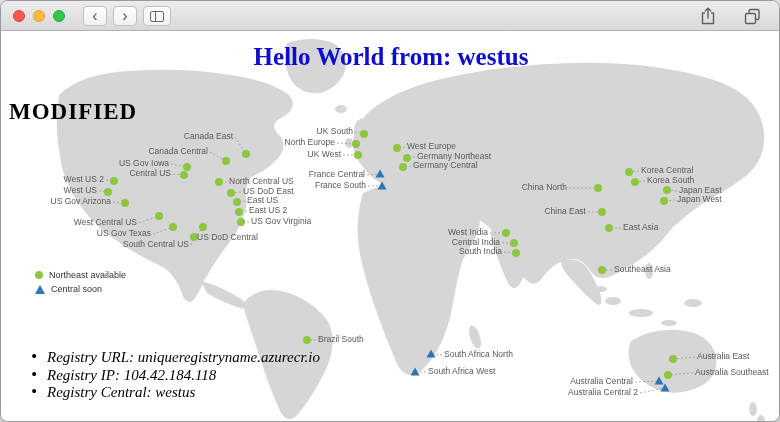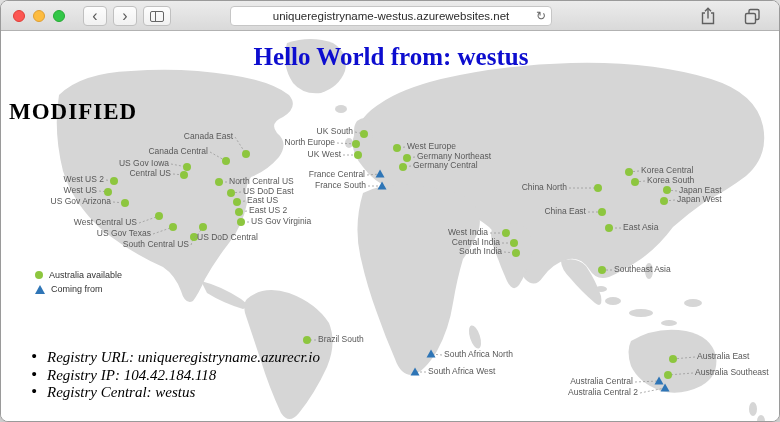--- a/index.html
+++ b/index.html
@@ -81,24 +81,20 @@
       <span class="light red"></span>
       <span class="light yellow"></span>
       <span class="light green"></span>
     </div>
     <div class="navbtns">
       <div class="navbtn">‹</div>
       <div class="navbtn">›</div>
     </div>
     <div class="sidebar-btn">
       <span class="sidebar-glyph"></span>
-    </div>
-    <div class="urlbar">
-      <span>uniqueregistryname-westus.azurewebsites.net</span>
-      <span class="refresh">↻</span>
     </div>
     <div class="right-icons">
       <div class="chrome-icon">
         <svg width="18" height="20" viewBox="0 0 18 20">
           <path d="M6 7 H3.5 V17.5 H14.5 V7 H12"></path>
           <line x1="9" y1="12.5" x2="9" y2="2.5"></line>
           <polyline points="6,5.2 9,2.2 12,5.2"></polyline>
         </svg>
       </div>
       <div class="chrome-icon">
@@ -267,25 +263,25 @@
           <text x="637" y="362" text-anchor="end" dominant-baseline="middle" class="region-label">Australia Central 2</text>
         </g>
     </svg>
 
     <div class="heading" style="color: rgb(13, 13, 207); text-align: center;">Hello World from: westus</div>
     <div class="modified">MODIFIED</div>
 
     <div class="legend">
       <div class="legend-row">
         <span class="dot" style="background: rgb(141, 198, 63);"></span>
-        <span class="legend-label">Australia available</span>
+        <span class="legend-label">Northeast available</span>
       </div>
       <div class="legend-row">
         <span class="tri" style="border-bottom-color: rgb(46, 117, 182);"></span>
-        <span class="legend-label">Coming from</span>
+        <span class="legend-label">Central soon</span>
       </div>
     </div>
 
     <ul class="info">
       <li>Registry URL: uniqueregistryname.azurecr.io</li>
       <li>Registry IP: 104.42.184.118</li>
       <li>Registry Central: westus</li>
     </ul>
 
   </div>

